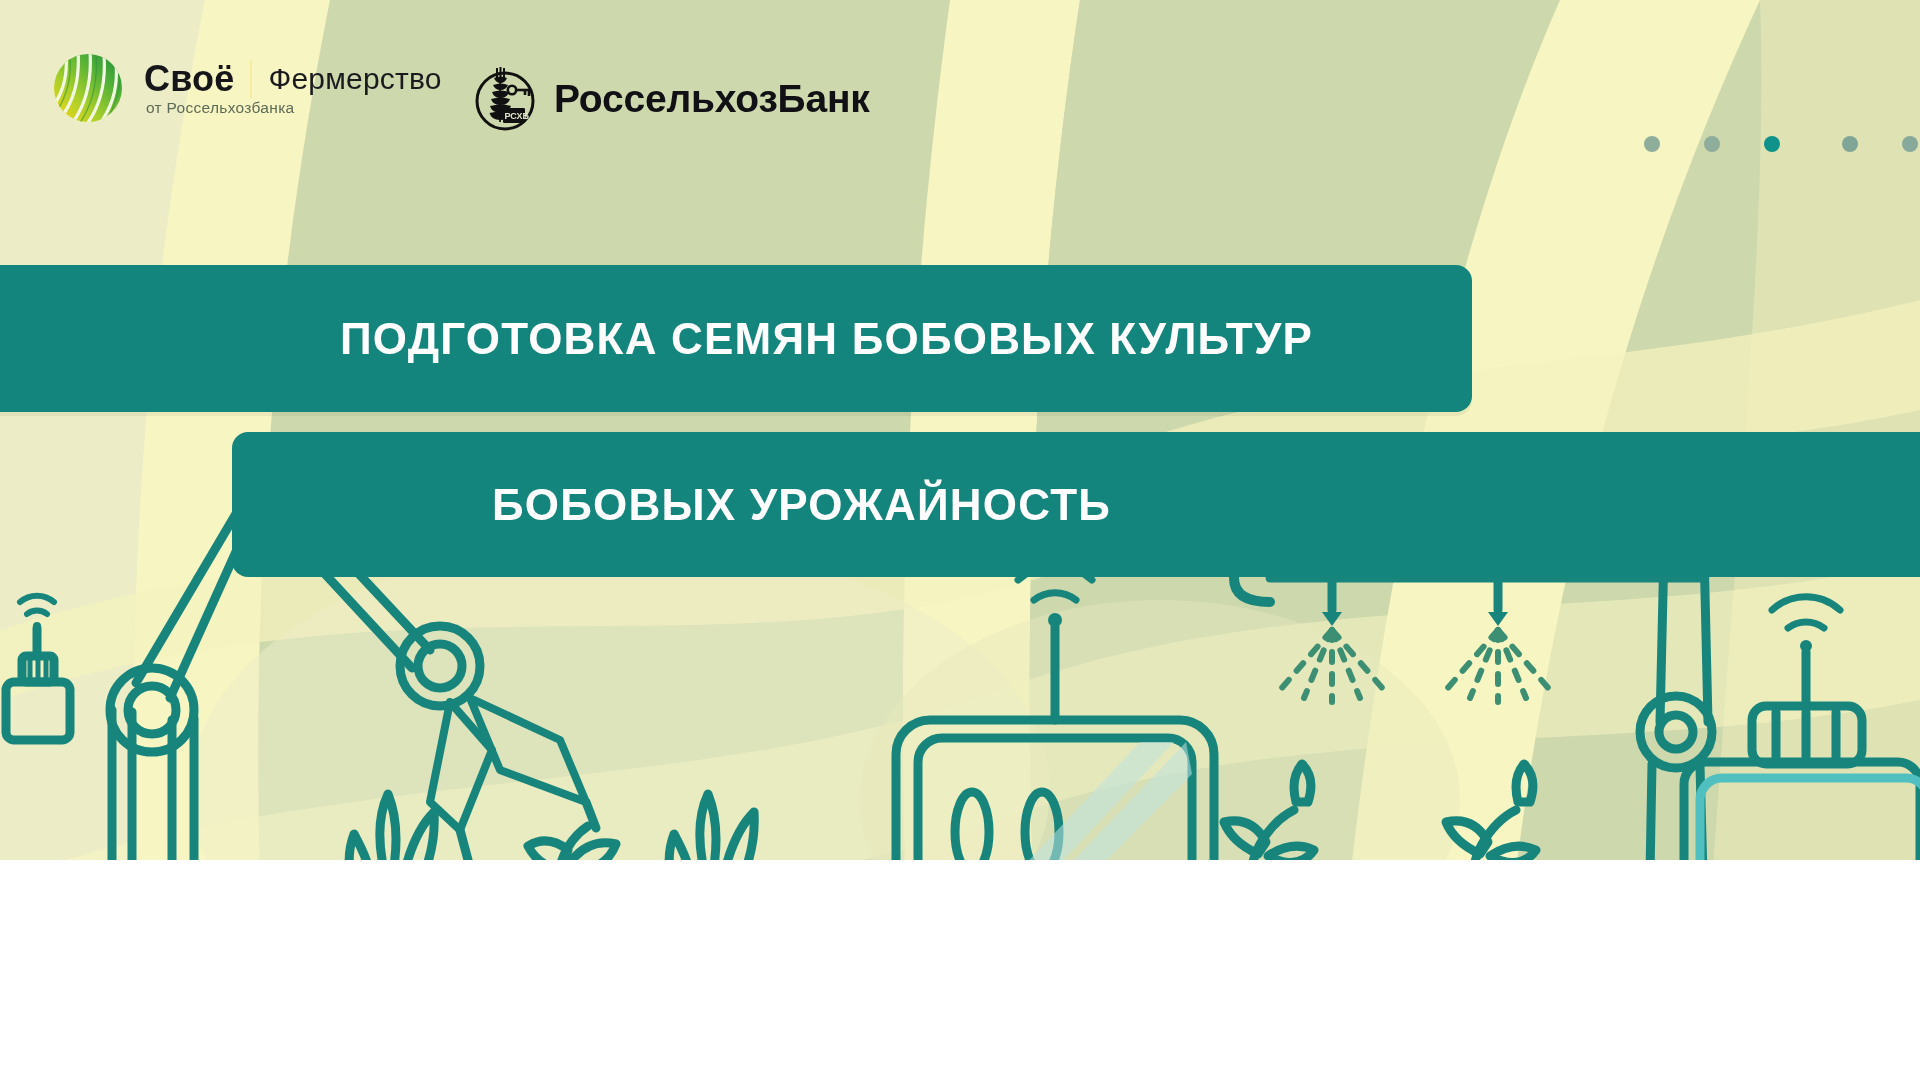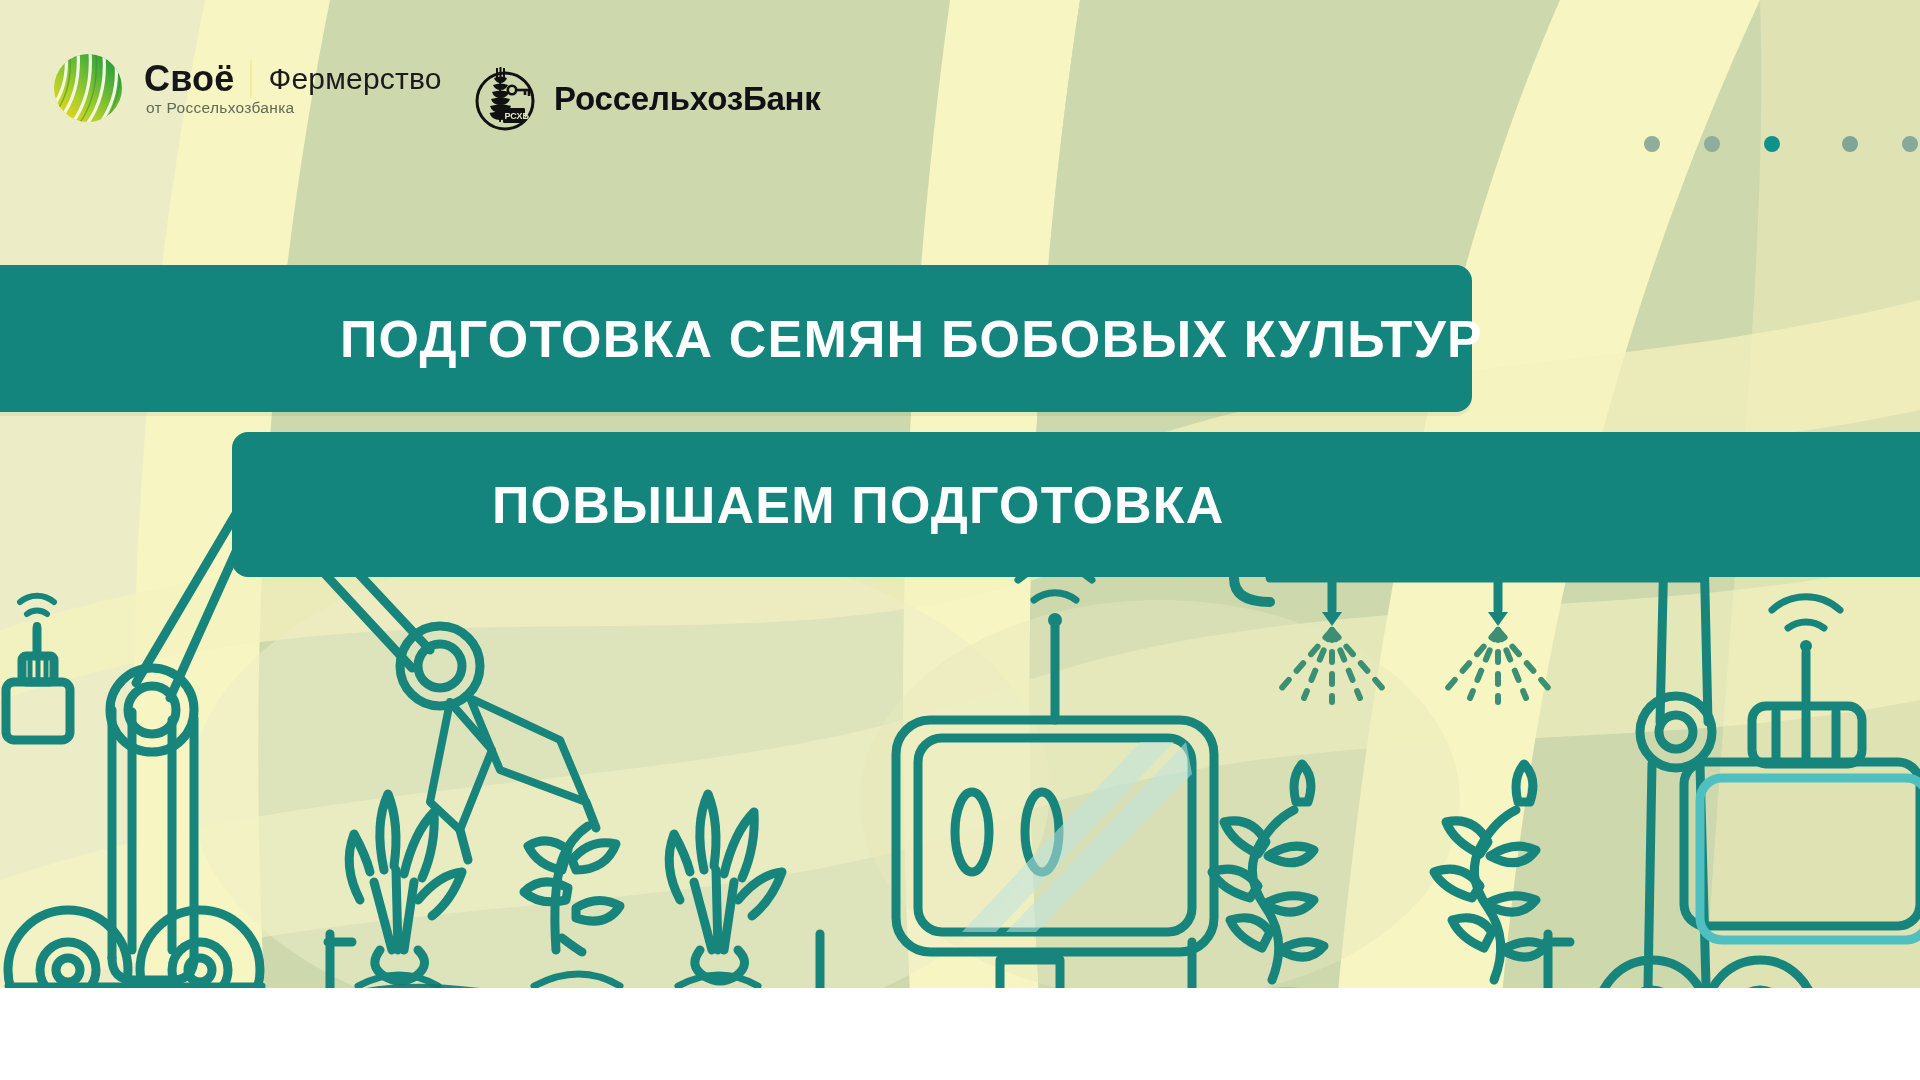--- a/index.html
+++ b/index.html
@@ -1,51 +1,51 @@
 <!DOCTYPE html>
 <html><head>
 <meta charset="utf-8">
 <style>
   html,body{margin:0;padding:0;background:#fff;}
   body{font-family:"Liberation Sans","DejaVu Sans",sans-serif;}
   #slide{
-    position:relative;width:1920px;height:988px;overflow:hidden;
+    position:relative;width:1920px;height:860px;overflow:hidden;
     background:#cdd8ad;
   }
   
   .bg-layer{position:absolute;inset:0;}
   .bg-svg{position:absolute;top:0;left:0;width:1920px;height:1080px;display:block;}
 
   
   .header{position:absolute;top:0;left:0;width:1920px;height:190px;}
   .logo-group{position:absolute;left:52px;top:52px;display:flex;align-items:center;}
   .logo-mark{width:72px;height:72px;flex:0 0 auto;}
   .logo-text{margin-left:20px;display:flex;flex-direction:column;justify-content:center;}
   .logo-row1{display:flex;align-items:center;line-height:1;}
   .logo-svoyo{font-size:36px;font-weight:bold;color:#16161a;letter-spacing:.2px;}
   .logo-div{width:2px;height:38px;background:#f3ee9e;margin:0 16px;}
   .logo-fermer{font-size:30px;font-weight:400;color:#1b1b1f;letter-spacing:.2px;}
   .logo-sub{font-size:15.5px;color:#5d6a57;margin-top:1px;margin-left:2px;letter-spacing:.3px;}
 
   .rshb-group{position:absolute;left:470px;top:64px;display:flex;align-items:center;}
   .rshb-mark{width:70px;height:70px;flex:0 0 auto;}
-  .rshb-name{margin-left:14px;font-size:33px;font-weight:bold;color:#101015;letter-spacing:-.2px;white-space:nowrap;}
+  .rshb-name{margin-left:14px;font-size:39px;font-weight:bold;color:#101015;letter-spacing:-.2px;white-space:nowrap;}
 
   
   .dots{position:absolute;top:136px;left:1644px;display:flex;align-items:center;}
   .dot{width:16px;height:16px;border-radius:50%;margin-right:18px;}
   .dot.gap{margin-right:44px;}
 
   
   .banner{position:absolute;background:#14857c;display:flex;align-items:center;box-sizing:border-box;}
   .banner-1{left:-40px;top:265px;width:1512px;height:147px;border-radius:0 16px 16px 0;
             box-shadow:0 4px 0 rgba(0,0,0,0.05);}
   .banner-2{left:232px;top:432px;width:1728px;height:145px;border-radius:16px 0 0 16px;}
   .banner-title{
-    color:#ffffff;font-weight:bold;font-size:52px;letter-spacing:1.2px;
+    color:#ffffff;font-weight:bold;font-size:44px;letter-spacing:1.2px;
     white-space:nowrap;font-family:"Liberation Sans","DejaVu Sans",sans-serif;
   }
   .banner-1 .banner-title{margin-left:380px;}
   .banner-2 .banner-title{margin-left:260px;}
 
   
   .illus{position:absolute;left:0;top:430px;width:1920px;height:650px;}
   .illus svg{display:block;width:1920px;height:650px;}
 </style>
 </head>
@@ -357,16 +357,16 @@
         <path d="M 0,602 H 1920" stroke="#8fd4c9" stroke-width="3" opacity="0.55"></path>
       </g>
     </svg>
   </div>
 
   <div class="banner banner-1">
     <span class="banner-title">ПОДГОТОВКА СЕМЯН БОБОВЫХ КУЛЬТУР</span>
   </div>
 
   <div class="banner banner-2">
-    <span class="banner-title">ПОВЫШАЕМ ПОДГОТОВКА</span>
+    <span class="banner-title">БОБОВЫХ УРОЖАЙНОСТЬ</span>
   </div>
 
 </div>
 
 </body></html>

